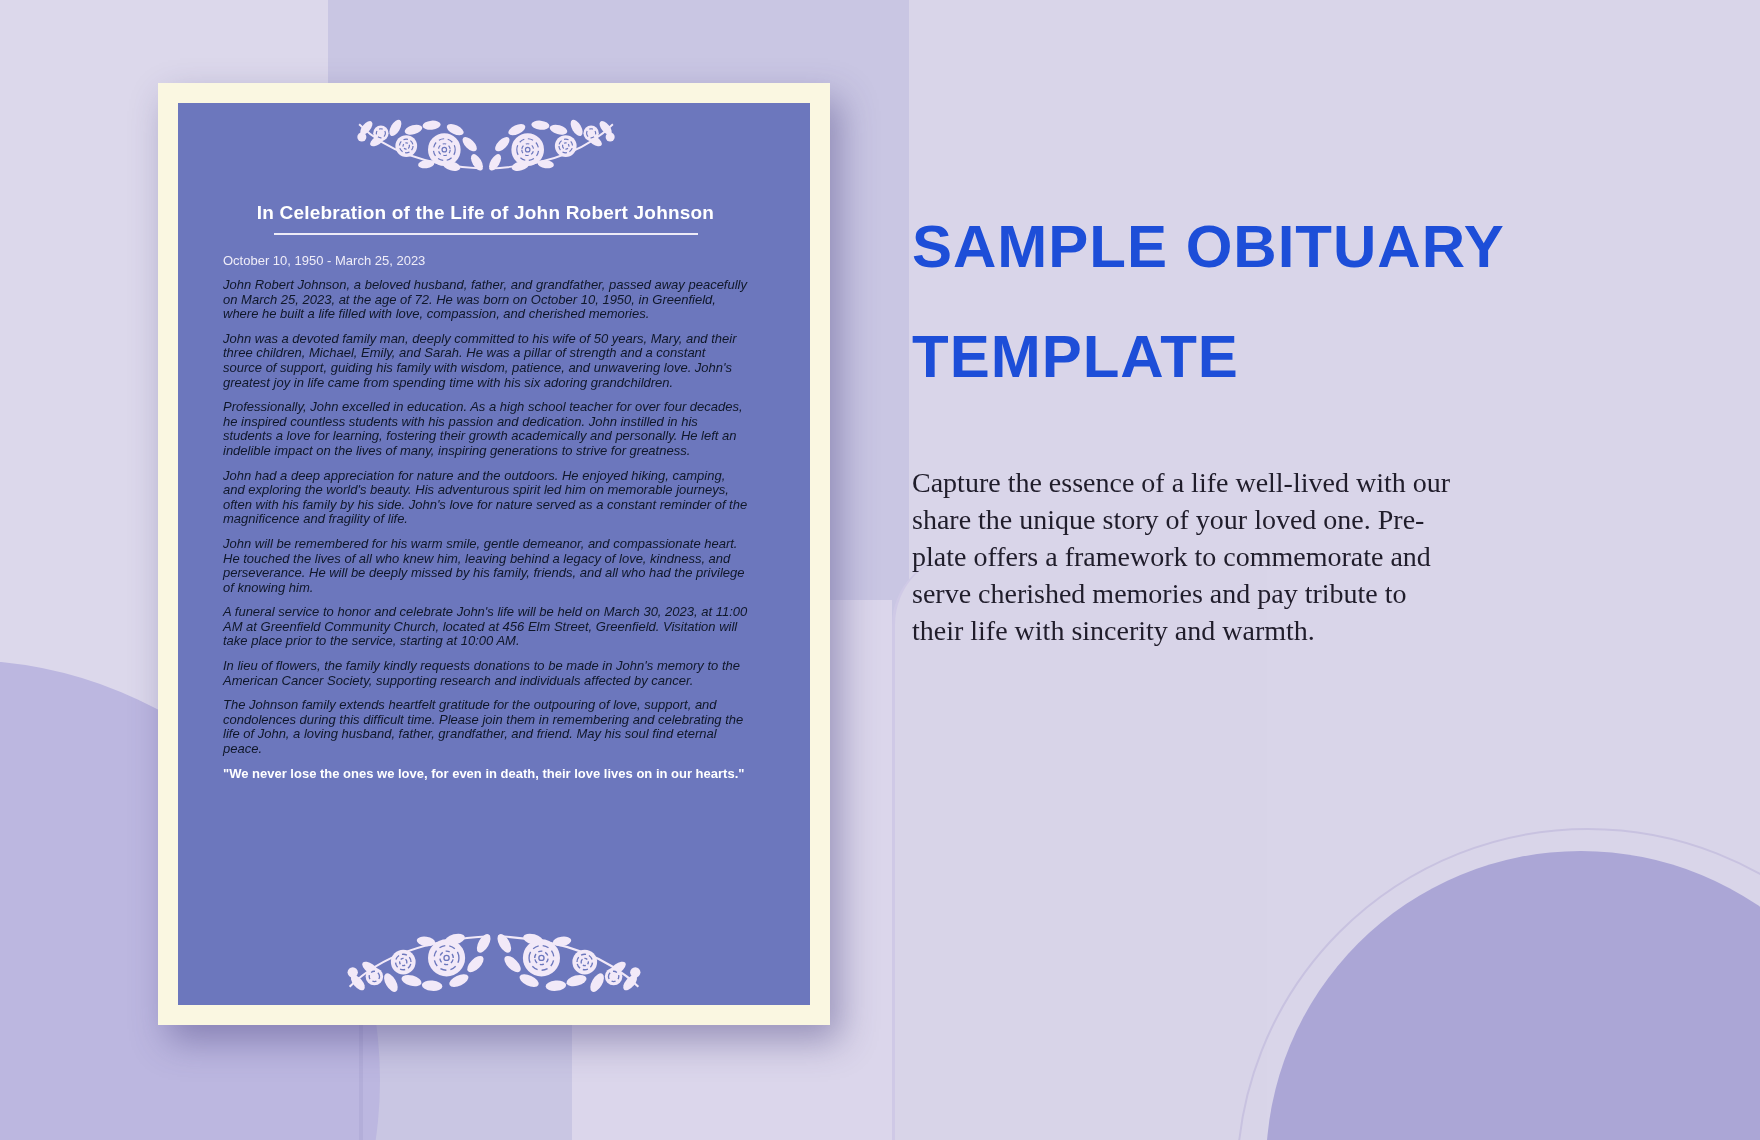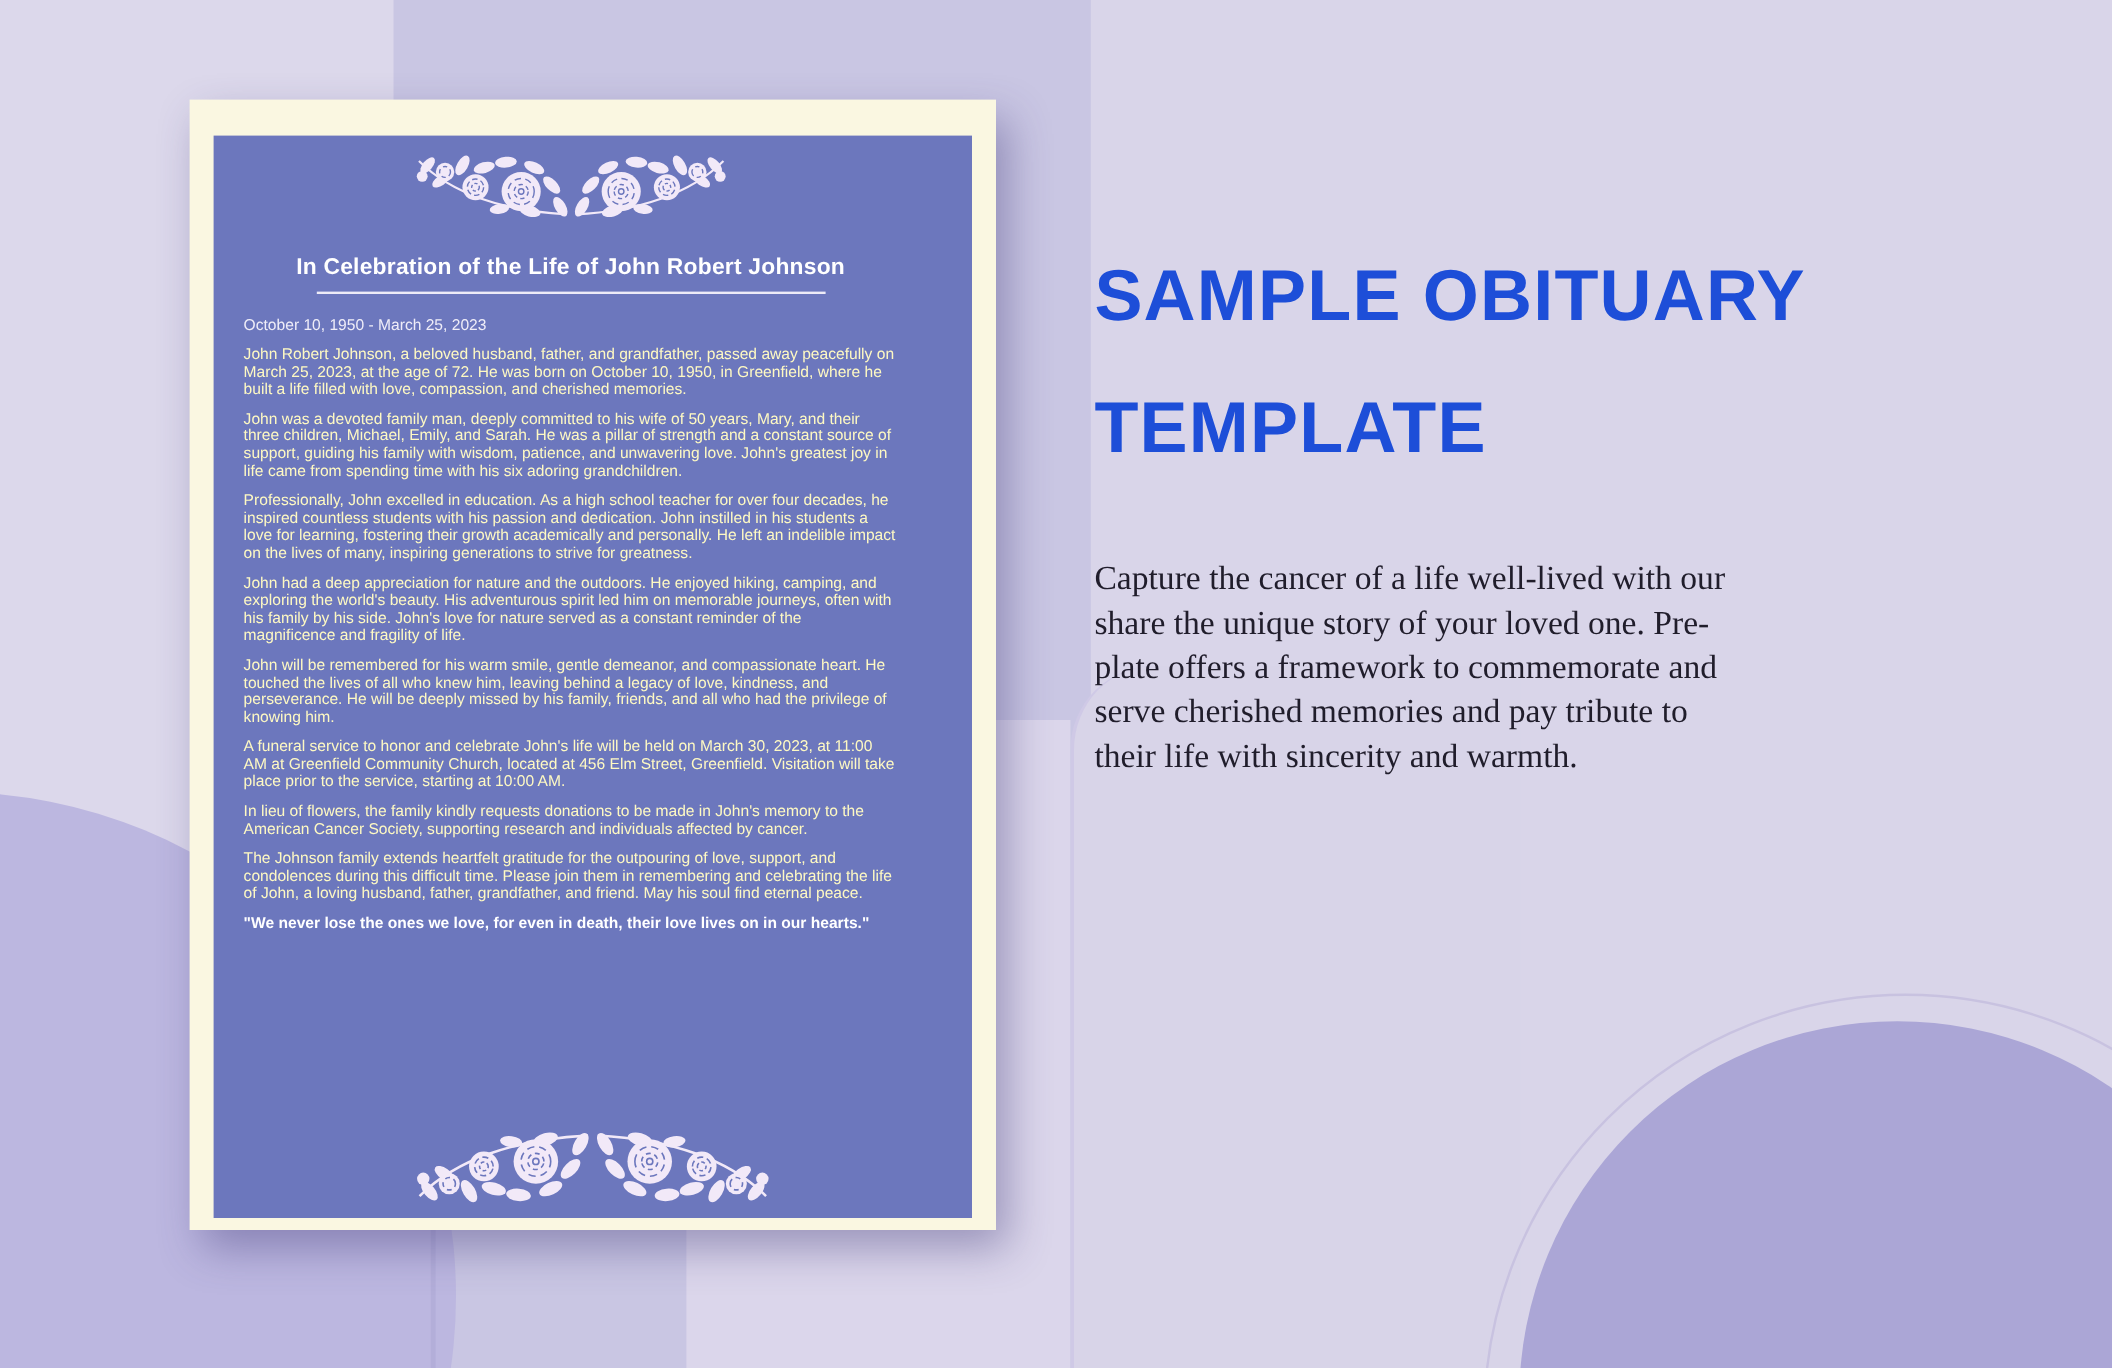--- a/index.html
+++ b/index.html
@@ -16,30 +16,30 @@
   .circle-bl{left:-460px;top:660px;width:840px;height:840px;border-radius:50%;background:#BCB7E0;}
   .ring-br{left:1236px;top:828px;width:704px;height:704px;border-radius:50%;
            border:2px solid #C8C2E0;box-sizing:border-box;}
   .circle-br{left:1266px;top:851px;width:630px;height:630px;border-radius:50%;background:#ABA6D6;}
   .divider-line{left:359px;top:1018px;width:4px;height:122px;background:#ACA7D3;opacity:.55;}
 
   
   .card{left:158px;top:83px;width:672px;height:942px;background:#FAF7E1;
         box-shadow:10px 16px 34px rgba(62,54,120,.42);padding:20px;box-sizing:border-box;}
   .card-panel{position:relative;width:100%;height:100%;background:#6C77BD;
-              box-sizing:border-box;padding:0 62px 0 25px;overflow:hidden;margin-top:10px;}
+              box-sizing:border-box;padding:0 62px 0 45px;overflow:hidden;}
   .garland-top{display:block;margin:14px auto 0;width:280px;height:58px;}
   .garland-bottom{position:absolute;left:50%;bottom:10px;transform:translateX(-50%) scaleY(-1);
                   width:330px;height:66px;}
   .obit-title{margin:26px 0 0;text-align:center;color:#FFFFFF;font-size:19px;
               font-weight:bold;line-height:24px;letter-spacing:.2px;}
   .obit-sep{width:424px;height:0;border-top:2px solid #EDEBF7;margin:8px auto 0;}
   .obit-date{margin:18px 0 0;color:#EFEDF8;font-size:13px;line-height:15px;}
   .obit-body{margin-top:10px;}
-  .obit-body p{margin:0 0 10px;color:#fef9c3;font-size:13px;line-height:14.6px;}
+  .obit-body p{margin:0 0 10px;color:#0f172a;font-size:13px;line-height:14.6px;font-style:italic;}
   .obit-quote{margin:0;color:#FFFFFF;font-size:13px;line-height:14.6px;font-weight:bold;}
 
   
   .page-heading{left:912px;top:192px;color:#1d4ed8;font-weight:bold;
                 font-size:60px;line-height:110px;letter-spacing:1px;white-space:nowrap;}
   .page-description{left:912px;top:464px;font-family:"Liberation Serif",serif;
                     color:#201D2B;font-size:28px;line-height:37px;white-space:nowrap;}
 </style>
 </head>
 <body>
@@ -114,20 +114,20 @@
         <use href="#garland"></use>
       </svg>
     </div>
   </div>
 
   <div class="abs page-heading">
       <div>SAMPLE OBITUARY</div>
       <div>TEMPLATE</div>
     </div>
   <div class="abs page-description">
-      <div>Capture the cancer of a life well-lived with our</div>
+      <div>Capture the essence of a life well-lived with our</div>
       <div>share the unique story of your loved one. Pre-</div>
       <div>plate offers a framework to commemorate and</div>
       <div>serve cherished memories and pay tribute to</div>
       <div>their life with sincerity and warmth.</div>
     </div>
 
 </div>
 
 </body></html>

